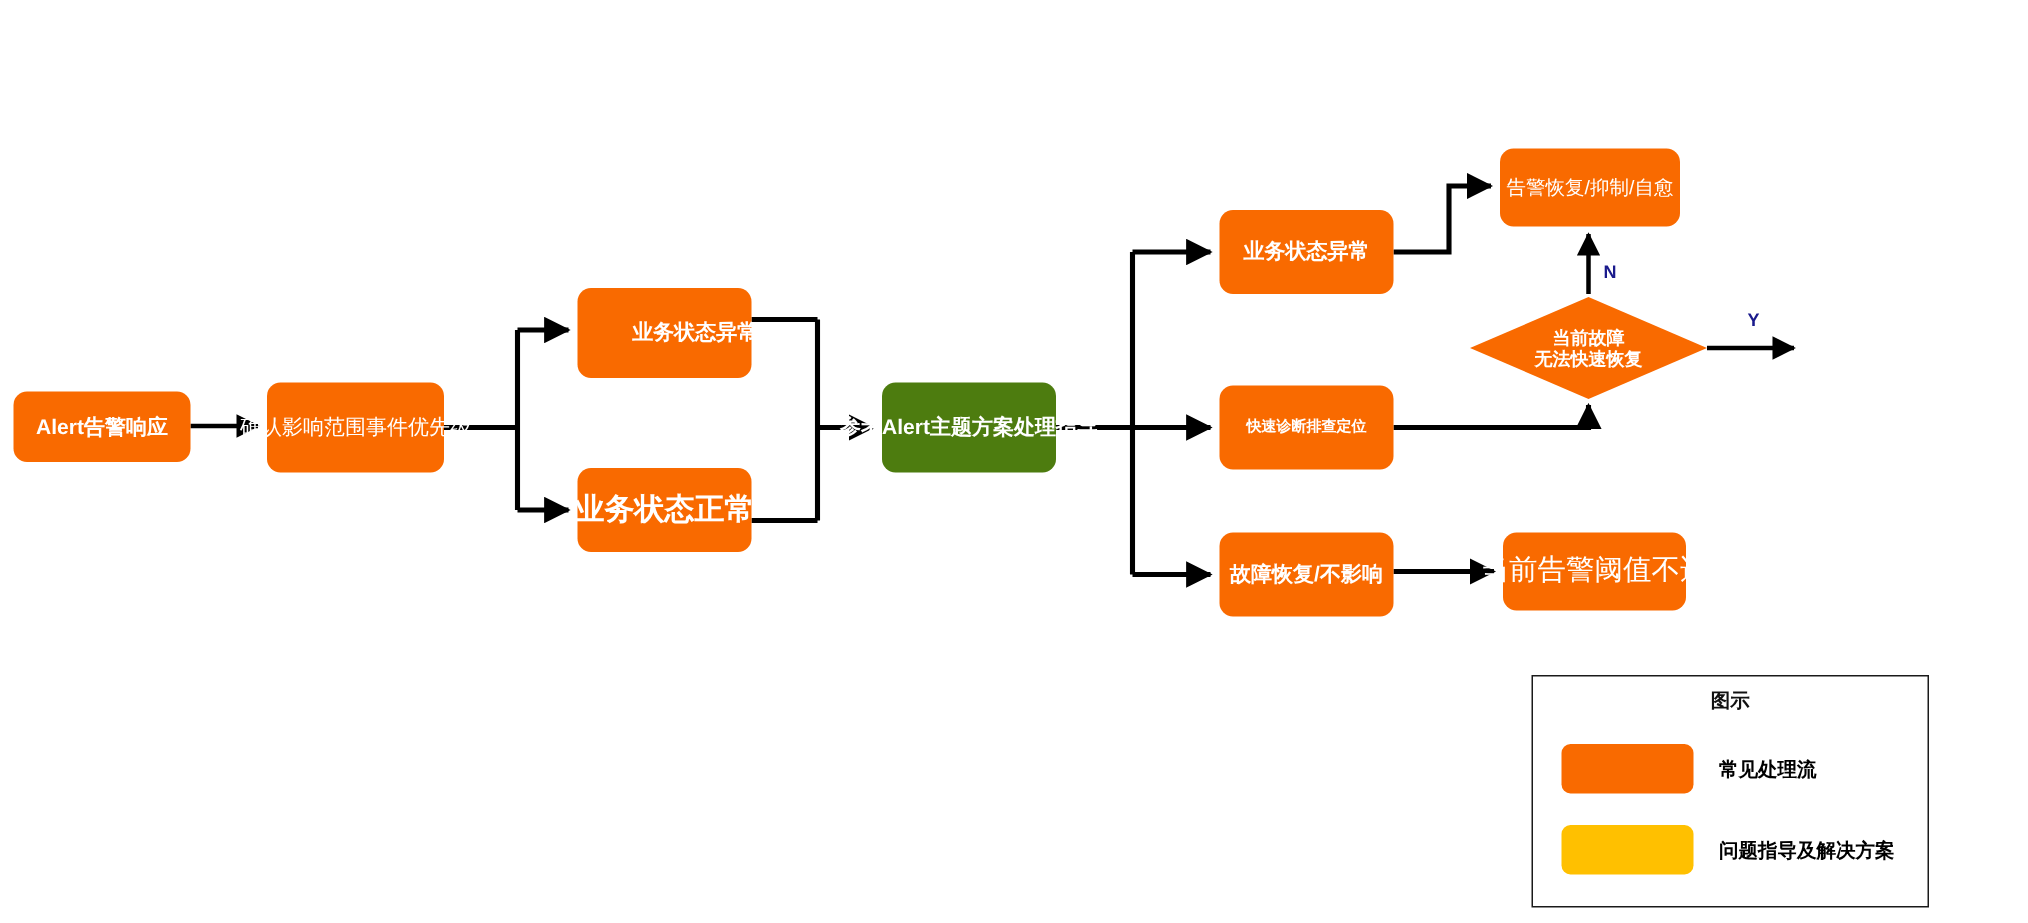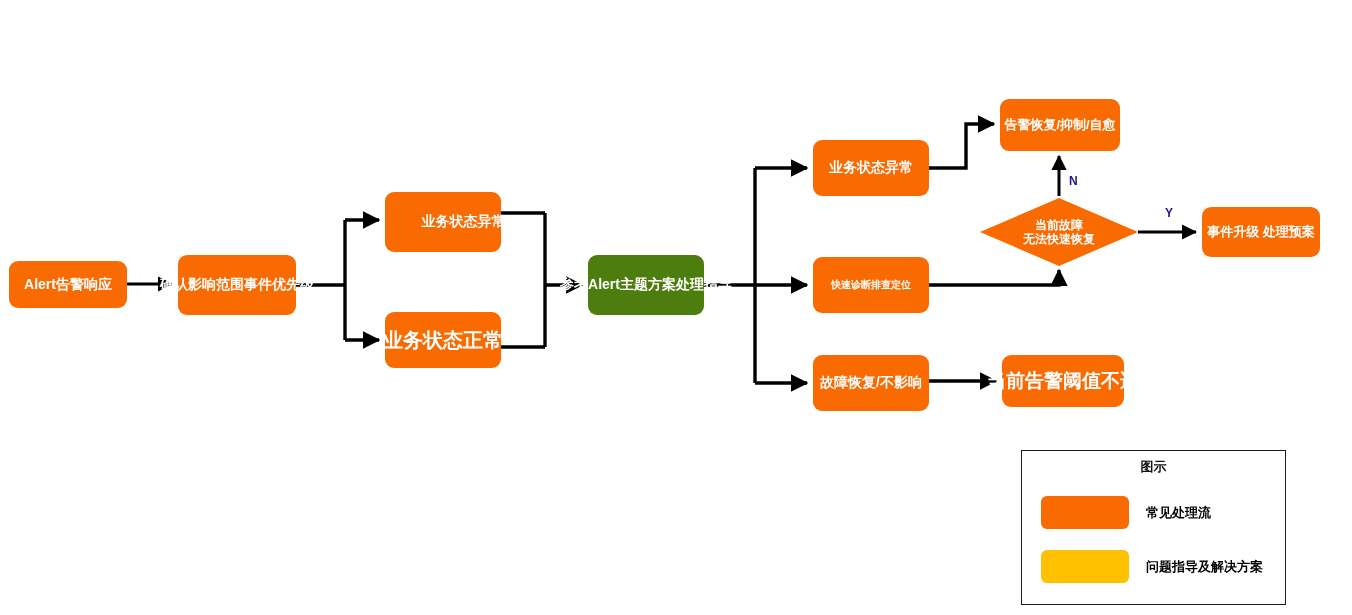--- a/index.html
+++ b/index.html
@@ -24,21 +24,21 @@
     text-align: center;
     color: #ffffff;
     border-radius: 9px;
     line-height: 1.22;
     white-space: nowrap;
     z-index: 3;
   }
   .node.proc { background: #f96a00; }
   .node.guide { background: #4d7c0f; }
   .node.bold { font-weight: bold; }
-  .node.light { font-weight: bold; }
+  .node.light { font-weight: normal; }
 
   .diamond-wrap {
     position: absolute;
     z-index: 3;
   }
   .diamond-wrap svg {
     position: absolute;
     left: 0;
     top: 0;
   }
@@ -173,21 +173,20 @@
   <div class="node proc bold" style="left:813px; top:140px; width:116px; height:56px; font-size:14px;">业务状态异常</div>
 
   <div class="node proc bold" style="left:813px; top:257px; width:116px; height:56px; font-size:10px;">快速诊断排查定位</div>
 
   <div class="node proc bold" style="left:813px; top:355px; width:116px; height:56px; font-size:14px;">故障恢复/不影响</div>
 
   <div class="node proc light" style="left:1000px; top:99px; width:120px; height:52px; font-size:13px;">告警恢复/抑制/自愈</div>
 
   <div class="node proc light" style="left:1002px; top:355px; width:122px; height:52px; font-size:19px;">当前告警阈值不适</div>
 
-  <div class="node proc bold" style="left:1202px; top:207px; width:118px; height:50px; font-size:13px;">事件升级 处理预案</div>
 
   <div class="diamond-wrap" style="left:980px; top:198px; width:158px; height:68px;">
     <svg width="158" height="68" viewBox="0 0 158 68" xmlns="http://www.w3.org/2000/svg">
       <polygon points="79,0 158,34 79,68 0,34" fill="#f96a00"></polygon>
     </svg>
     <div class="diamond-label" style="font-size:12px;">
       <div>
         <span>当前故障</span><br>
         <span>无法快速恢复</span>
       </div>

